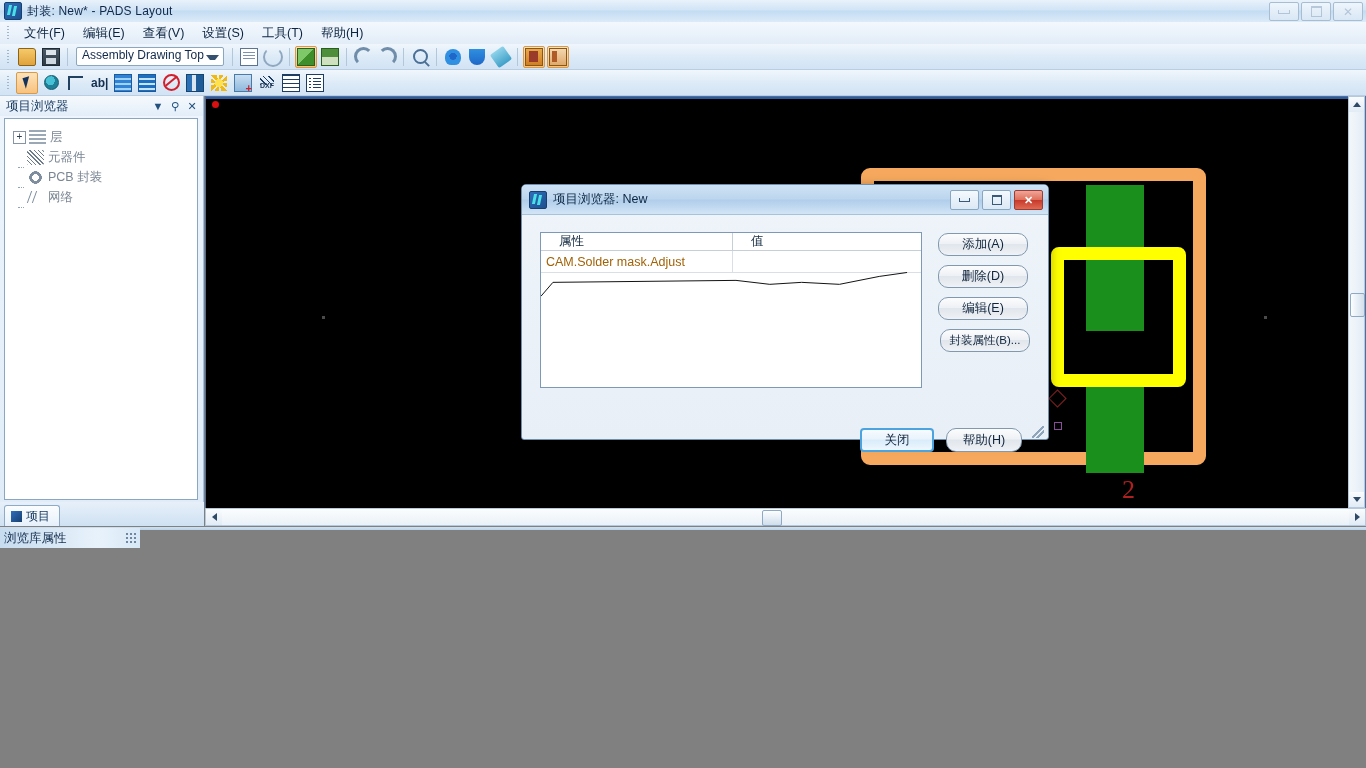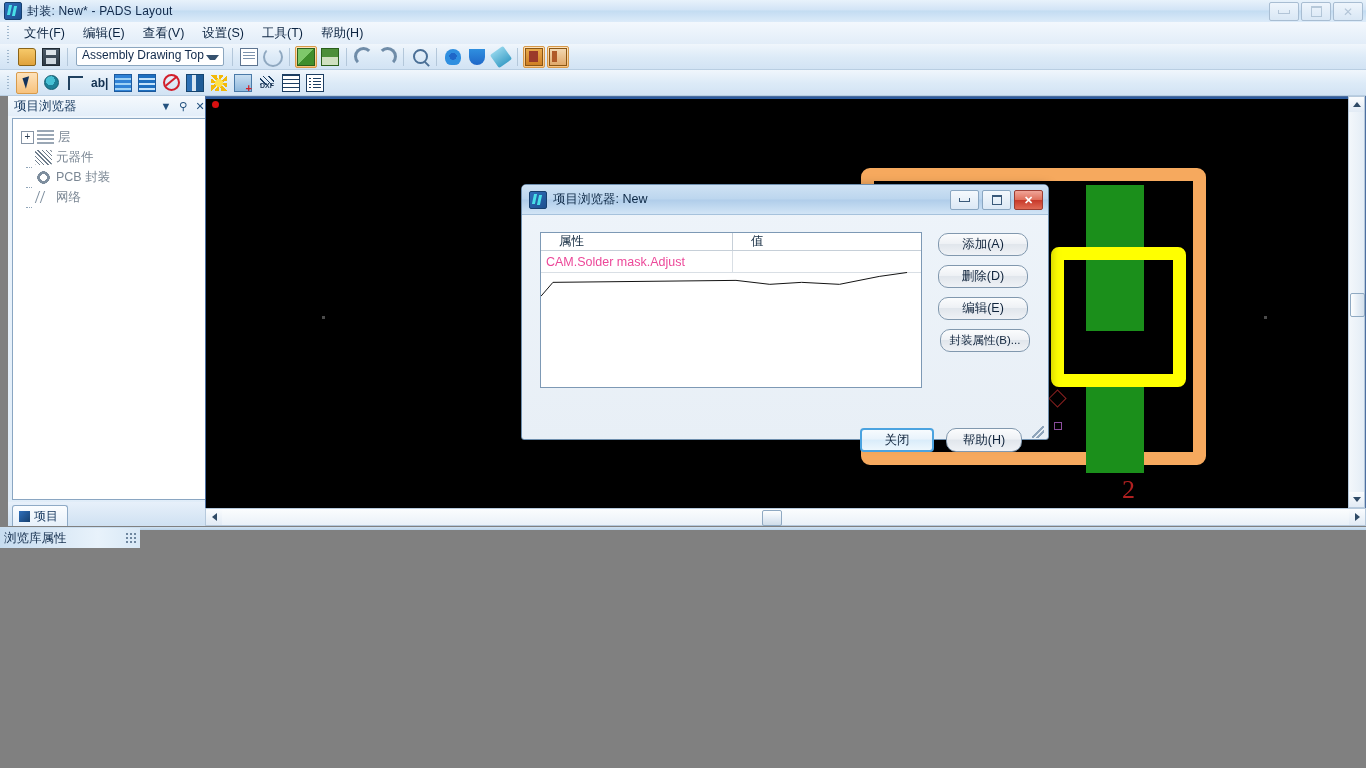--- a/index.html
+++ b/index.html
@@ -137,21 +137,21 @@
   .ico-grid { background: repeating-linear-gradient(to bottom,#1d3e62 0 1px,#fff 1px 4px),
     repeating-linear-gradient(to right,#1d3e62 0 1px,#fff 1px 4px); border:1px solid #1d3e62; }
   .ico-list { background:#fff; border:1px solid #1d3e62; }
   .ico-list::after { content:""; position:absolute; left:6px; top:3px; right:2px; height:1px; background:#1d3e62;
     box-shadow: 0 3px 0 0 #1d3e62, 0 6px 0 0 #1d3e62, 0 9px 0 0 #1d3e62; }
   .ico-list::before { content:""; position:absolute; left:2px; top:3px; width:2px; height:1px; background:#1d3e62;
     box-shadow: 0 3px 0 0 #1d3e62, 0 6px 0 0 #1d3e62, 0 9px 0 0 #1d3e62; }
 
   
   .browser {
-    position: absolute; left: 8px; top: 96px; width: 204px; height: 430px;
+    position: absolute; left: 0; top: 96px; width: 204px; height: 430px;
     background: linear-gradient(to bottom,#eef5fc,#dfecf8);
     border-right: 1px solid #a8c0d8; box-sizing: border-box;
   }
   .browser-head {
     height: 20px; display: flex; align-items: center;
     padding: 0 4px 0 6px; font-size: 12.5px; color: #13355c;
     background: linear-gradient(to bottom,#f5f9fd,#e3eef9);
   }
   .browser-head .sp { flex: 1; }
   .hd-btn { width: 14px; height: 14px; display:flex;align-items:center;justify-content:center;
@@ -319,21 +319,21 @@
   .attr-list {
     position: absolute; left: 18px; top: 17px; width: 382px; height: 156px;
     background: #fff; border: 1px solid #7d99b5; box-sizing: border-box; overflow: hidden;
   }
   .attr-head { display: flex; height: 17px; background: #fff; border-bottom: 1px solid #c6cfd8; }
   .attr-head div { font-size: 12.5px; color: #12293f; padding-left: 18px; box-sizing: border-box; }
   .attr-col-1 { width: 192px; border-right: 1px solid #c6cfd8; }
   .attr-col-2 { flex: 1; }
   .attr-row { display: flex; height: 21px; align-items: stretch; border-bottom: 1px solid #d9dfe5; }
   .attr-row .c1 { width: 192px; border-right: 1px solid #d9dfe5; display: flex; align-items: center;
-    padding-left: 5px; box-sizing: border-box; font-size: 12.5px; color: #ec4899; }
+    padding-left: 5px; box-sizing: border-box; font-size: 12.5px; color: #a16207; }
   .attr-row .c2 { flex: 1; display: flex; align-items: center; padding-left: 5px;
     box-sizing: border-box; font-size: 12.5px; color: #0e0e0e; }
   .attr-row.selected .c1 {
     background: #2f8ae0; color: #fff; border: 1px dotted #12304e; margin: 0;
     box-sizing: border-box; width: 192px;
   }
   .scribble { position: absolute; left: 0; top: 0; width: 100%; height: 100%; pointer-events: none; }
   .dlg-btn {
     position: absolute;
     border: 1px solid #8198ae; border-radius: 10px;

